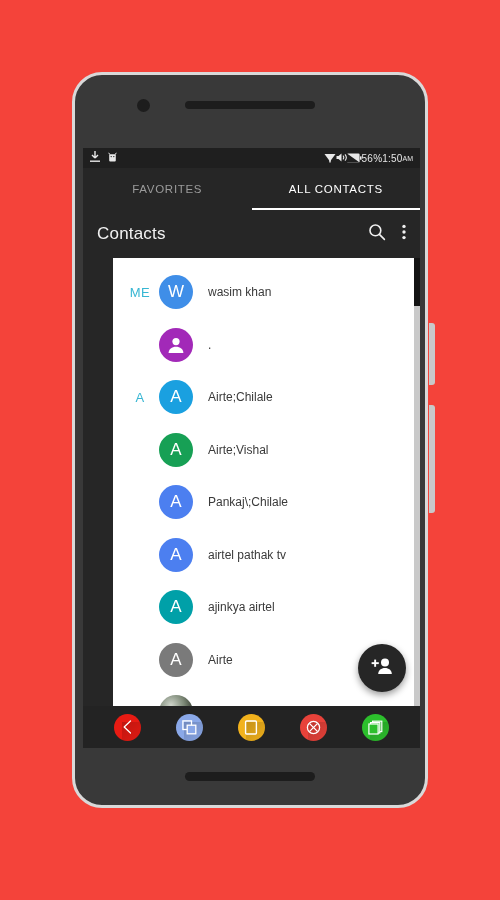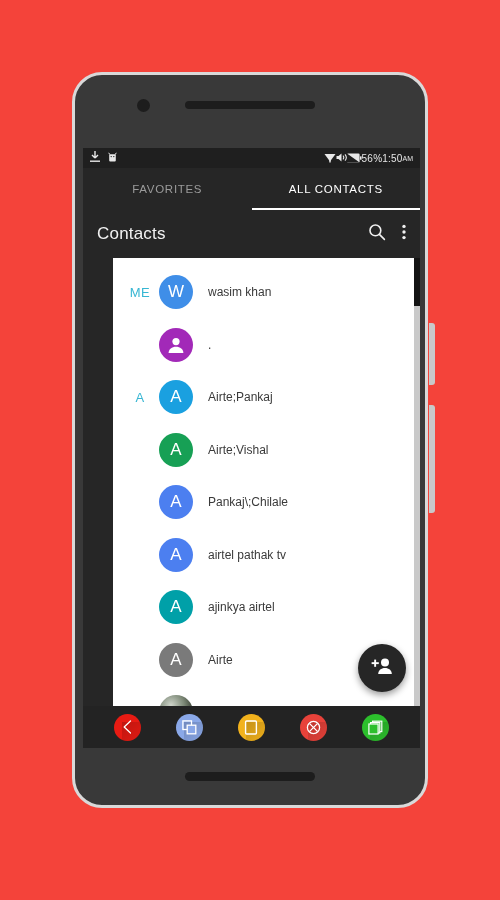--- a/index.html
+++ b/index.html
@@ -253,21 +253,21 @@
                 <path d="M2.6 18c0-4 3.3-6.3 7.4-6.3s7.4 2.3 7.4 6.3z" fill="#fff"></path>
               </svg>
             </div>
             <div class="contact-name">.</div>
           </div>
           <div class="contact-row">
             <div class="section-letter">A</div>
             <div class="avatar" style="background: rgb(26, 160, 224);">
               <span>A</span>
             </div>
-            <div class="contact-name">Airte;Pankaj</div>
+            <div class="contact-name">Airte;Chilale</div>
           </div>
           <div class="contact-row">
             <div class="section-letter"></div>
             <div class="avatar" style="background: rgb(23, 160, 85);">
               <span>A</span>
             </div>
             <div class="contact-name">Airte;Vishal</div>
           </div>
           <div class="contact-row">
             <div class="section-letter"></div>

